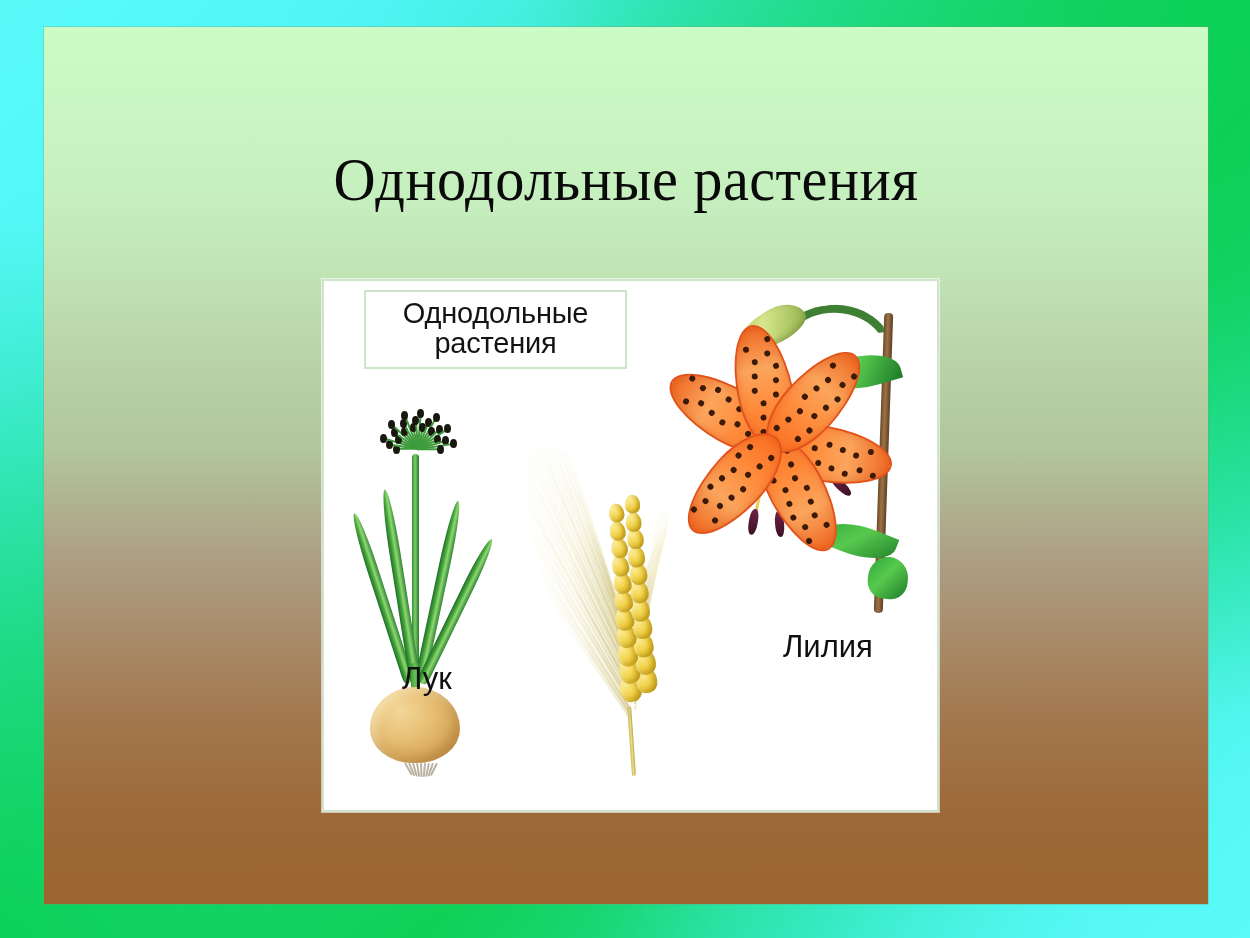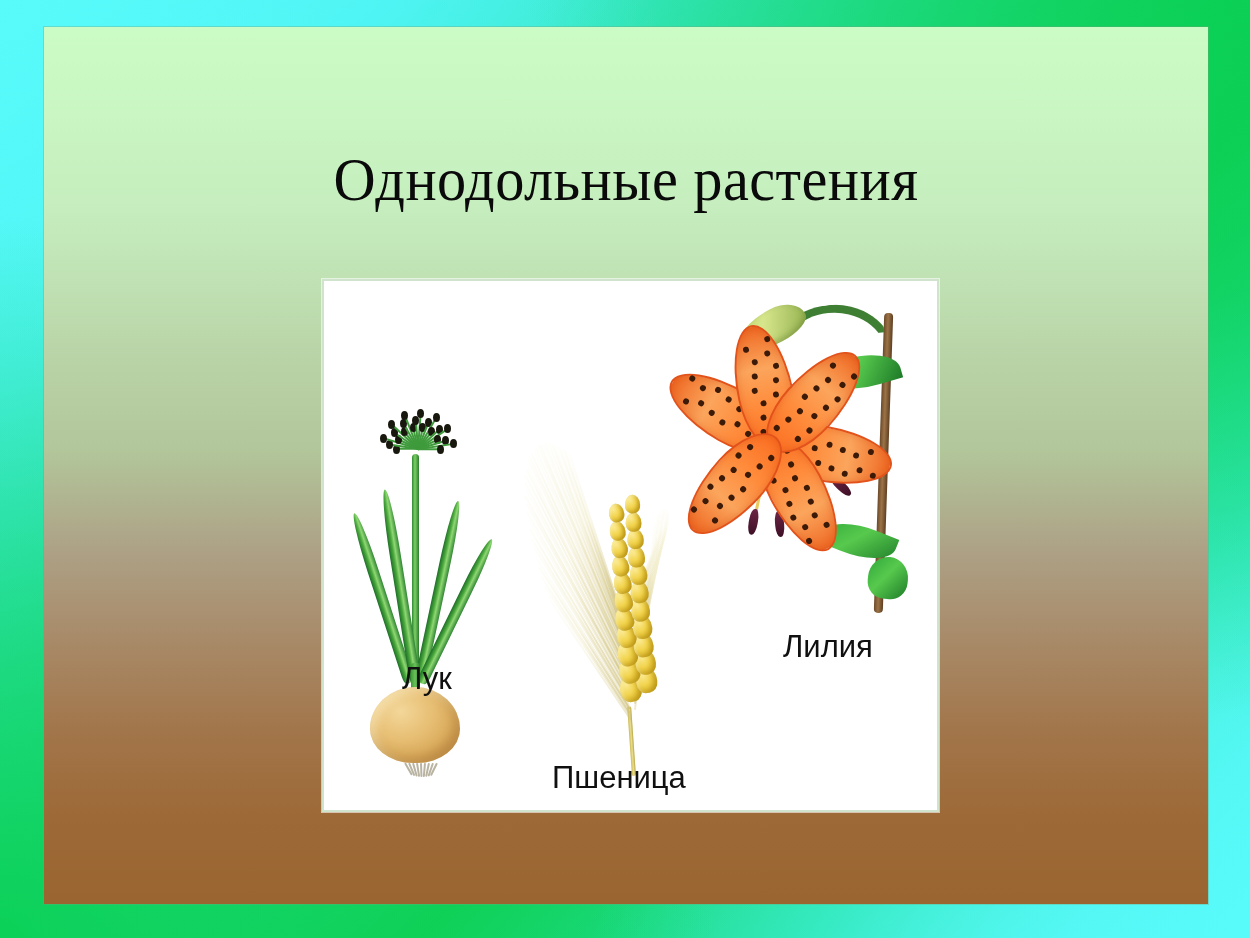--- a/index.html
+++ b/index.html
@@ -259,20 +259,24 @@
 <div class="stage">
 
   <div class="frame"></div>
 
   <div class="slide">
 
     <div class="slide-title">Однодольные растения</div>
 
     <div class="picture-panel">
 
+      <div class="caption-box">
+        <div>Однодольные</div>
+        <div>растения</div>
+      </div>
 
       <div class="onion">
         <div class="onion-umbel" id="umbel">
             <div class="ray" style="height: 22px; top: 28px; transform: rotate(-90deg); transform-origin: center bottom;"></div>
             <div class="floret" style="left: 12.5px; top: 45.5px; background: rgb(25, 24, 15);"></div>
             <div class="ray" style="height: 29px; top: 21px; transform: rotate(-81.4286deg); transform-origin: center bottom;"></div>
             <div class="floret" style="left: 5.82391px; top: 41.1778px; background: rgb(25, 24, 15);"></div>
             <div class="ray" style="height: 36px; top: 14px; transform: rotate(-72.8571deg); transform-origin: center bottom;"></div>
             <div class="floret" style="left: 0.0993789px; top: 34.8888px; background: rgb(25, 24, 15);"></div>
             <div class="ray" style="height: 22px; top: 28px; transform: rotate(-64.2857deg); transform-origin: center bottom;"></div>
@@ -409,21 +413,20 @@
           <div class="grain" style="left: 87.6px; bottom: 188.6px; transform: rotate(-4.4deg) scale(0.832); z-index: 16;"></div>
           <div class="grain" style="left: 70.2px; bottom: 197.2px; transform: rotate(-11.8deg) scale(0.804); z-index: 17;"></div>
           <div class="grain" style="left: 86.2px; bottom: 206.2px; transform: rotate(-3.8deg) scale(0.804); z-index: 17;"></div>
           <div class="grain" style="left: 68.8px; bottom: 214.8px; transform: rotate(-11.2deg) scale(0.776); z-index: 18;"></div>
           <div class="grain" style="left: 84.8px; bottom: 223.8px; transform: rotate(-3.2deg) scale(0.776); z-index: 18;"></div>
           <div class="grain" style="left: 67.4px; bottom: 232.4px; transform: rotate(-10.6deg) scale(0.748); z-index: 19;"></div>
           <div class="grain" style="left: 83.4px; bottom: 241.4px; transform: rotate(-2.6deg) scale(0.748); z-index: 19;"></div>
           <div class="grain" style="left: 66px; bottom: 250px; transform: rotate(-10deg) scale(0.72); z-index: 20;"></div>
           <div class="grain" style="left: 82px; bottom: 259px; transform: rotate(-2deg) scale(0.72); z-index: 20;"></div>
         </div>
-      <div class="plant-label label-wheat">Пшеница</div>
 
       <div class="lily">
         <div class="lily-stem"></div>
         <div class="lily-leaf lf1"></div>
         <div class="lily-leaf lf2"></div>
         <div class="lily-leaf lf3"></div>
         <div class="lily-pedicel"></div>
         <div class="lily-bud"></div>
         <div id="petals">
             <div class="petal" style="transform: rotate(-150deg); background: linear-gradient(90deg, rgb(251, 111, 34) 0%, rgb(255, 140, 60) 35%, rgb(251, 165, 92) 65%, rgb(239, 106, 36) 100%); z-index: 5;">

